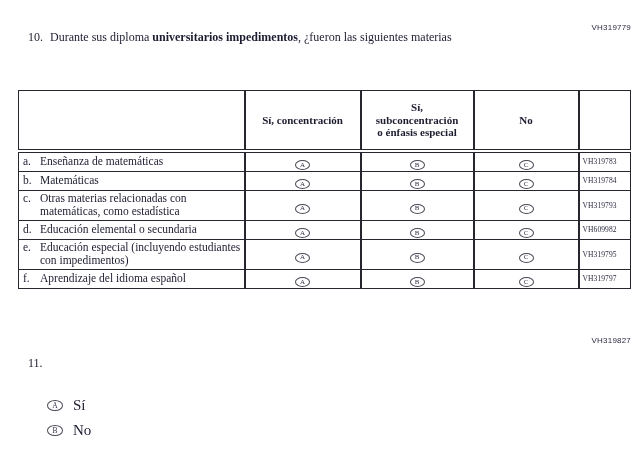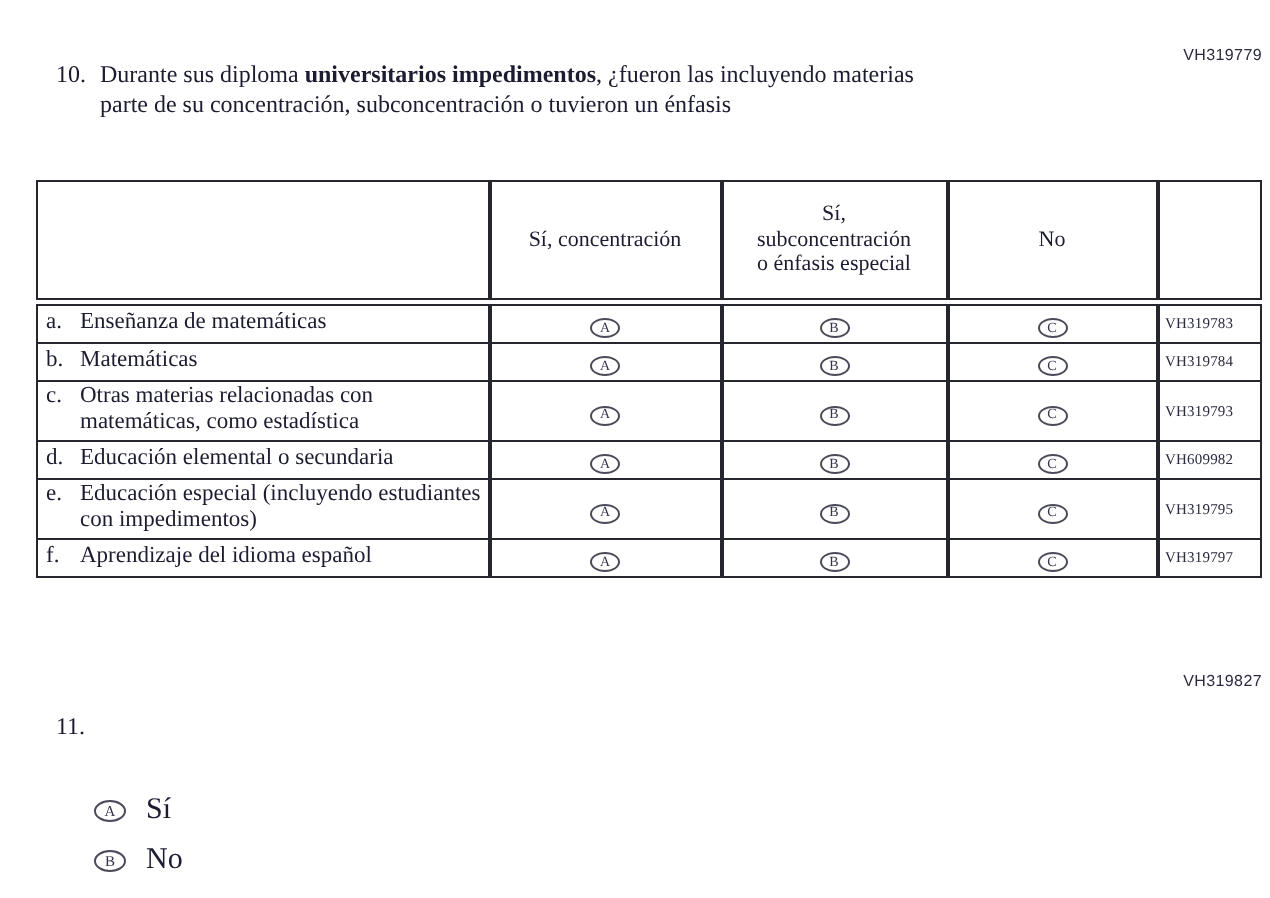--- a/index.html
+++ b/index.html
@@ -47,21 +47,21 @@
   #q10-table th, #q10-table td {
     border: 1px solid #26262e;
     vertical-align: middle;
   }
   #q10-table { border: 1.5px solid #26262e; }
   .vthick { border-left: 2.5px solid #26262e !important; }
   #q10-table thead th { border-bottom: 4px double #26262e; }
   #q10-table thead th {
     height: 60px;
     font-size: 11px;
-    font-weight: normal;
+    font-weight: bold;
     text-align: center;
     line-height: 12.5px;
     padding: 1px 2px;
   }
   .col-label  { width: 226px; }
   .col-opt1   { width: 116px; }
   .col-opt2   { width: 113px; }
   .col-opt3   { width: 105px; }
   .col-code   { width: 52px; }
 
@@ -110,22 +110,21 @@
   .option-label { font-size: 15px; }
 </style>
 </head>
 <body>
 
 <div class="item-code" id="q10-code">VH319779</div>
 
 <div class="question-block" id="q10-block">
   <div class="q-number">10.</div>
   <div class="q-text">
-    <div><span>Durante sus diploma </span><span class="bold">universitarios impedimentos</span><span>, ¿fueron las incluyendo materias</span></div>
-    <div><span>parte de su concentración, subconcentración o tuvieron un énfasis</span></div>
+    <div><span>Durante sus diploma </span><span class="bold">universitarios impedimentos</span><span>, ¿fueron las siguientes materias</span></div>
   </div>
 </div>
 
 <table id="q10-table">
   <colgroup>
     <col class="col-label">
       <col class="col-opt1">
       <col class="col-opt2">
       <col class="col-opt3">
       <col class="col-code">

